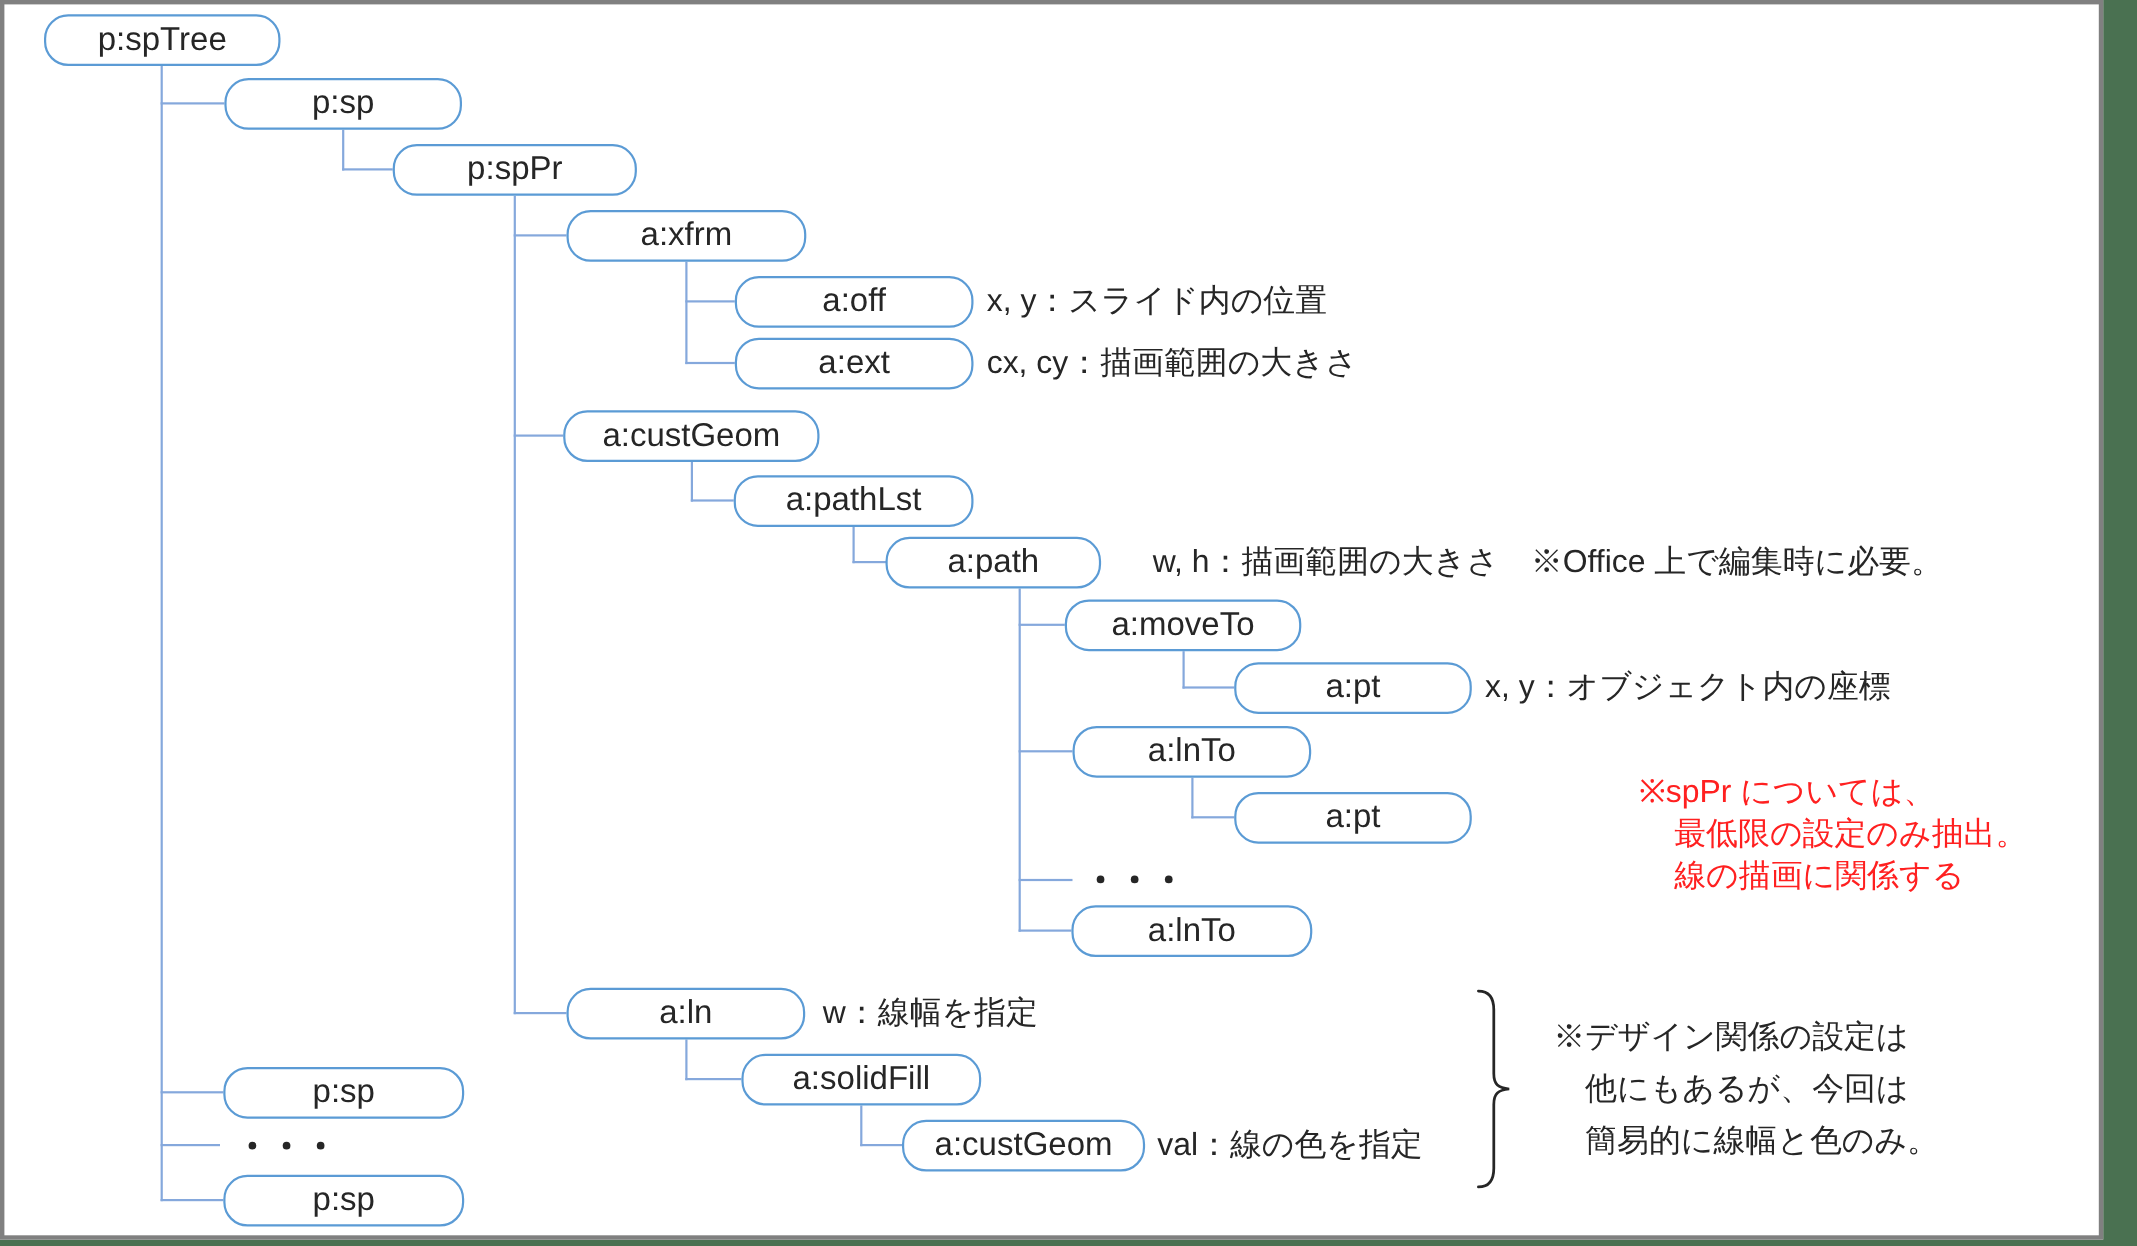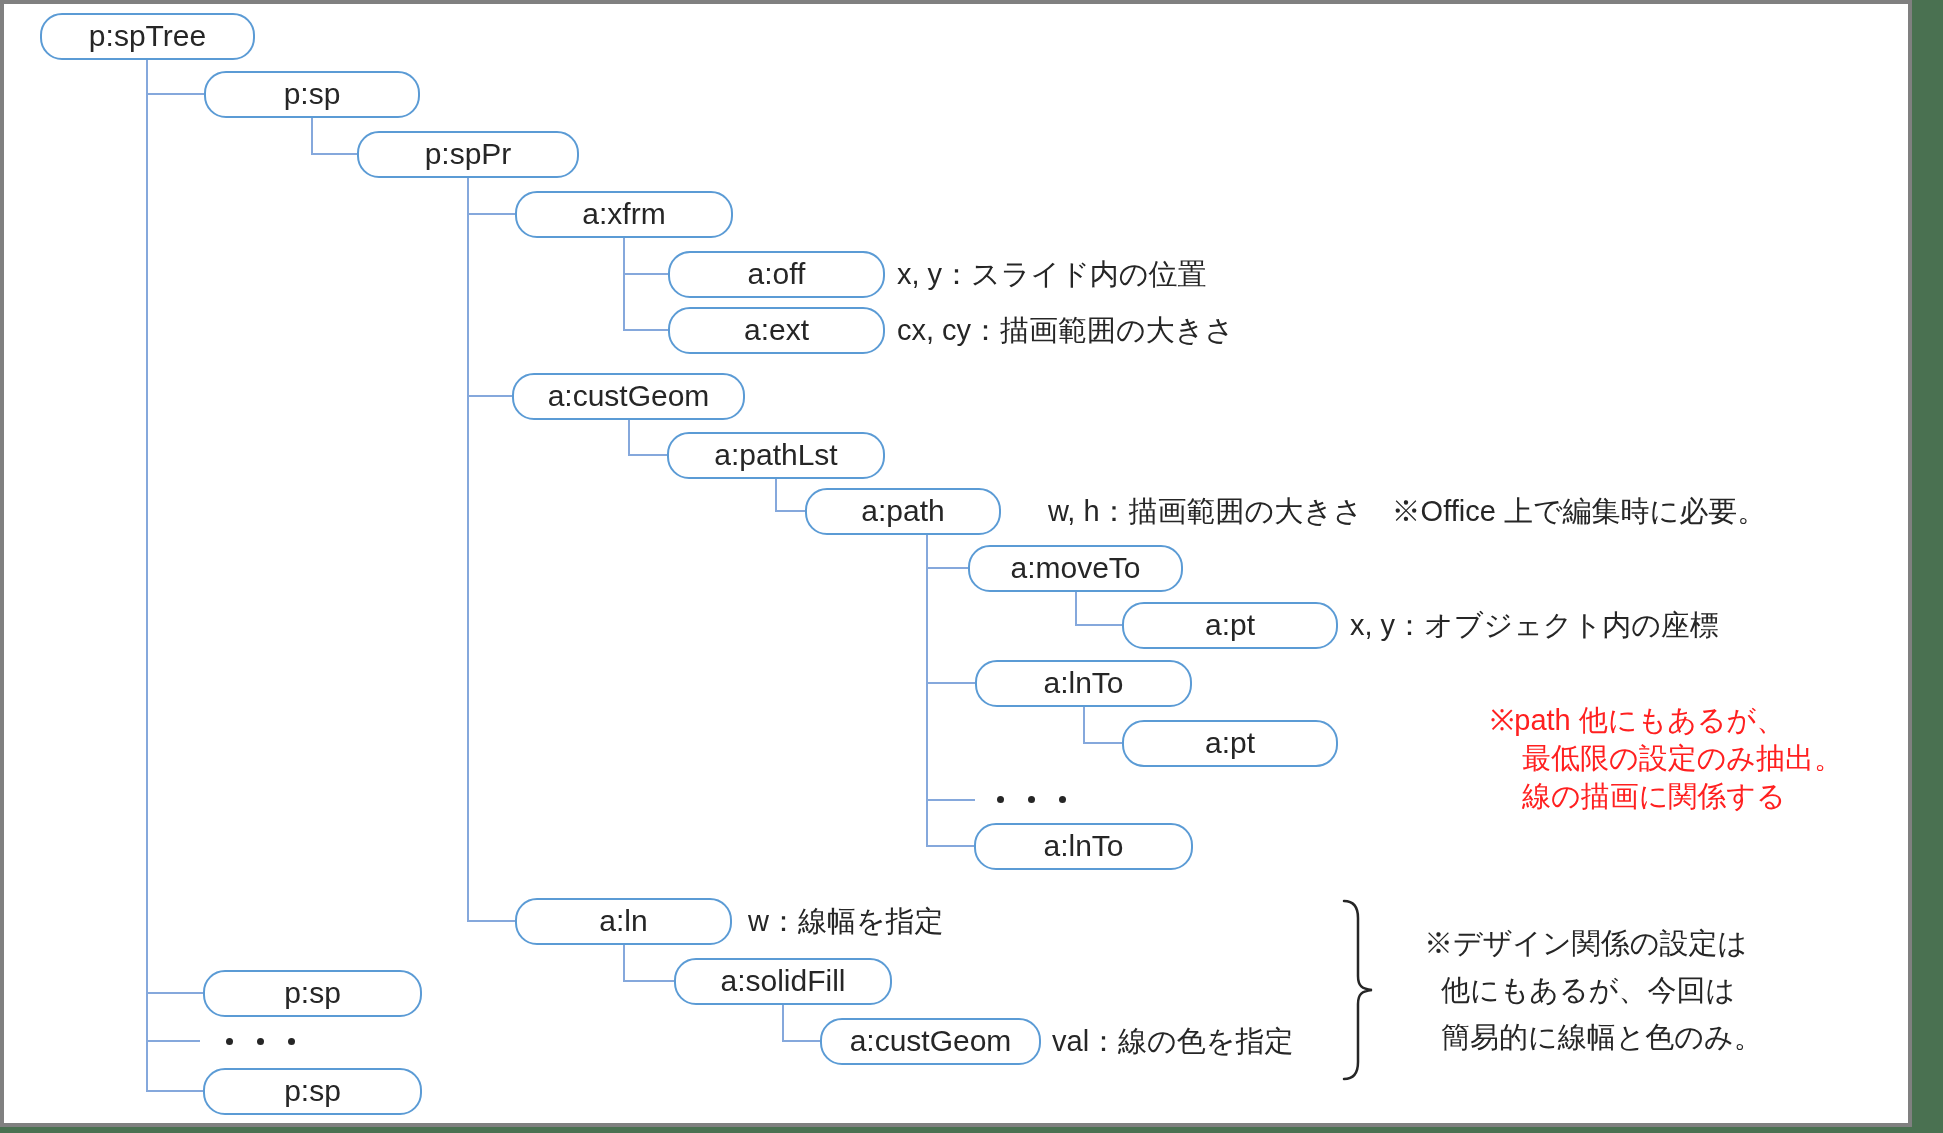--- a/index.html
+++ b/index.html
@@ -53,21 +53,21 @@
     font-size:29px;
     line-height:36px;
     color:var(--ink);
     white-space:nowrap;
     z-index:15;
   }
   .note{position:absolute;z-index:15;white-space:nowrap;}
   .note .nline{font-size:29px;color:var(--ink);}
   .red-note .nline{color:var(--red);line-height:38px;}
   .red-note .nline.indent{margin-left:32px;}
-  .design-note .nline{line-height:47px;margin-left:12px;}
+  .design-note .nline{line-height:47px;}
   .design-note .nline.indent{margin-left:29px;}
   .dots{position:absolute;display:flex;gap:24px;z-index:10;}
   .dot{width:7px;height:7px;border-radius:50%;background:var(--ink);}
   .brace{position:absolute;z-index:15;}
 </style>
 </head>
 <body>
 
 <div class="stage">
   <div class="paper"></div>
@@ -137,21 +137,21 @@
   </div>
 
   <div class="anno" style="left:897px;top:256px">x, y：スライド内の位置</div>
   <div class="anno" style="left:897px;top:312px">cx, cy：描画範囲の大きさ</div>
   <div class="anno" style="left:1048px;top:493px">w, h：描画範囲の大きさ　※Office 上で編集時に必要。</div>
   <div class="anno" style="left:1350px;top:607px">x, y：オブジェクト内の座標</div>
   <div class="anno" style="left:748px;top:903px">w：線幅を指定</div>
   <div class="anno" style="left:1052px;top:1023px">val：線の色を指定</div>
 
   <div class="note red-note" style="left:1490px;top:701px">
-    <div class="nline">※path 他にもあるが、</div>
+    <div class="nline">※spPr については、</div>
     <div class="nline indent">最低限の設定のみ抽出。</div>
     <div class="nline indent">線の描画に関係する</div>
   </div>
 
   <svg class="brace" style="left:1336px;top:898px" width="44" height="184" viewBox="0 0 44 184">
     <path d="M8,3 C18,3 22,10 22,20 L22,78 C22,88 26,91 36,92 C26,93 22,96 22,106 L22,164 C22,174 18,181 8,181" fill="none" stroke="#262626" stroke-width="2.5" stroke-linecap="round"></path>
   </svg>
   <div class="note design-note" style="left:1412px;top:920px">
     <div class="nline">※デザイン関係の設定は</div>
     <div class="nline indent">他にもあるが、今回は</div>

